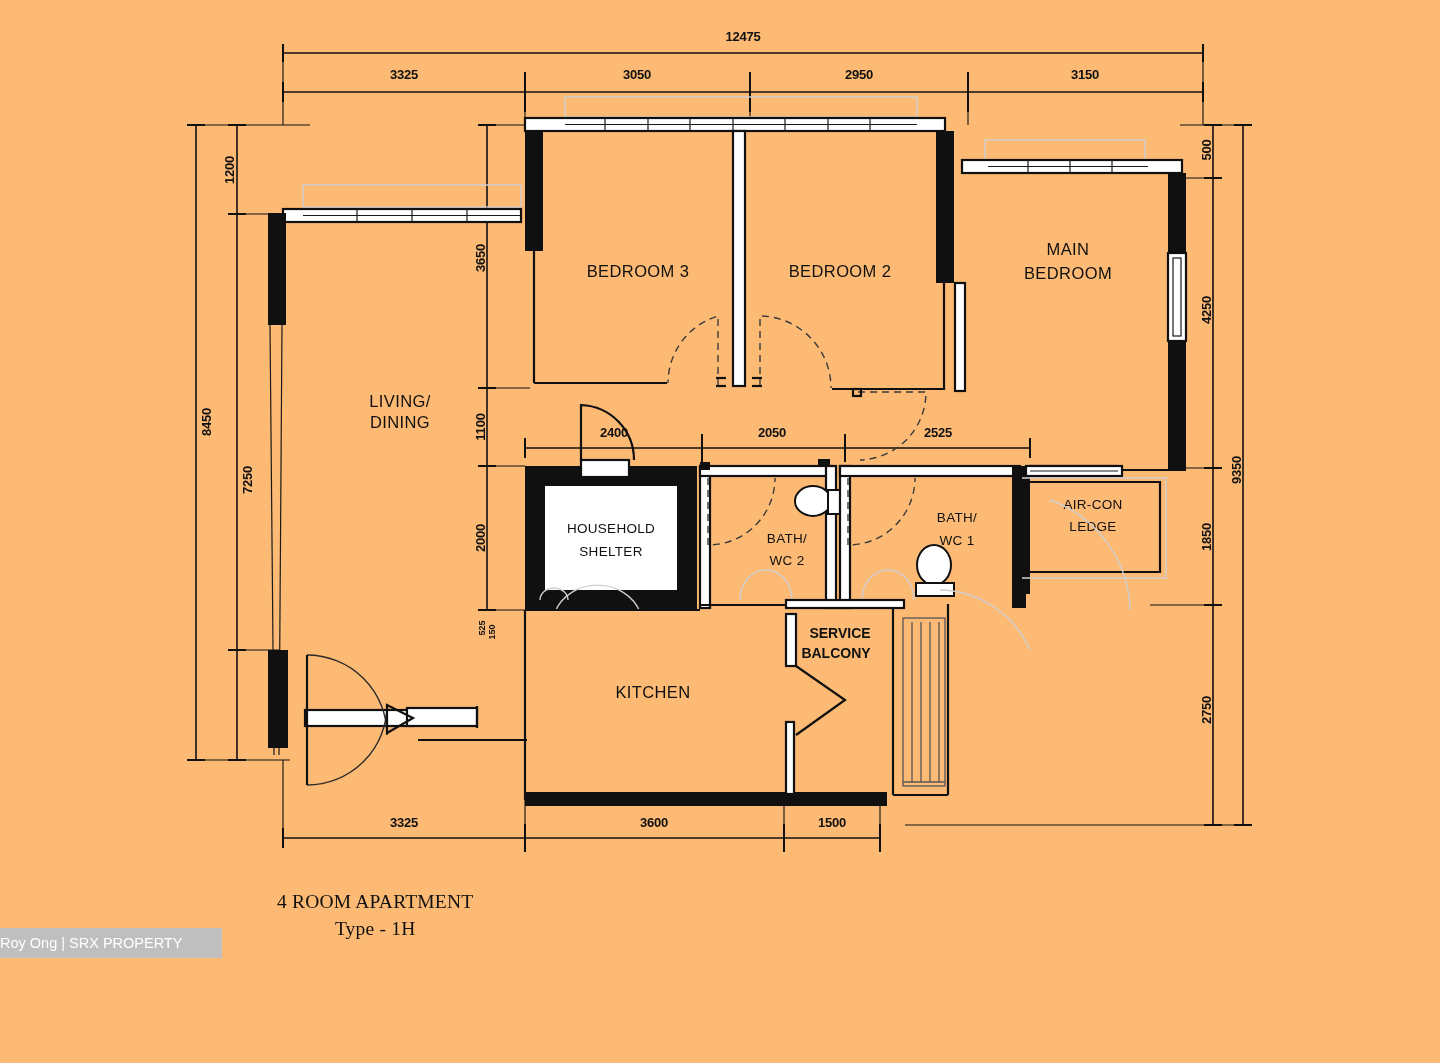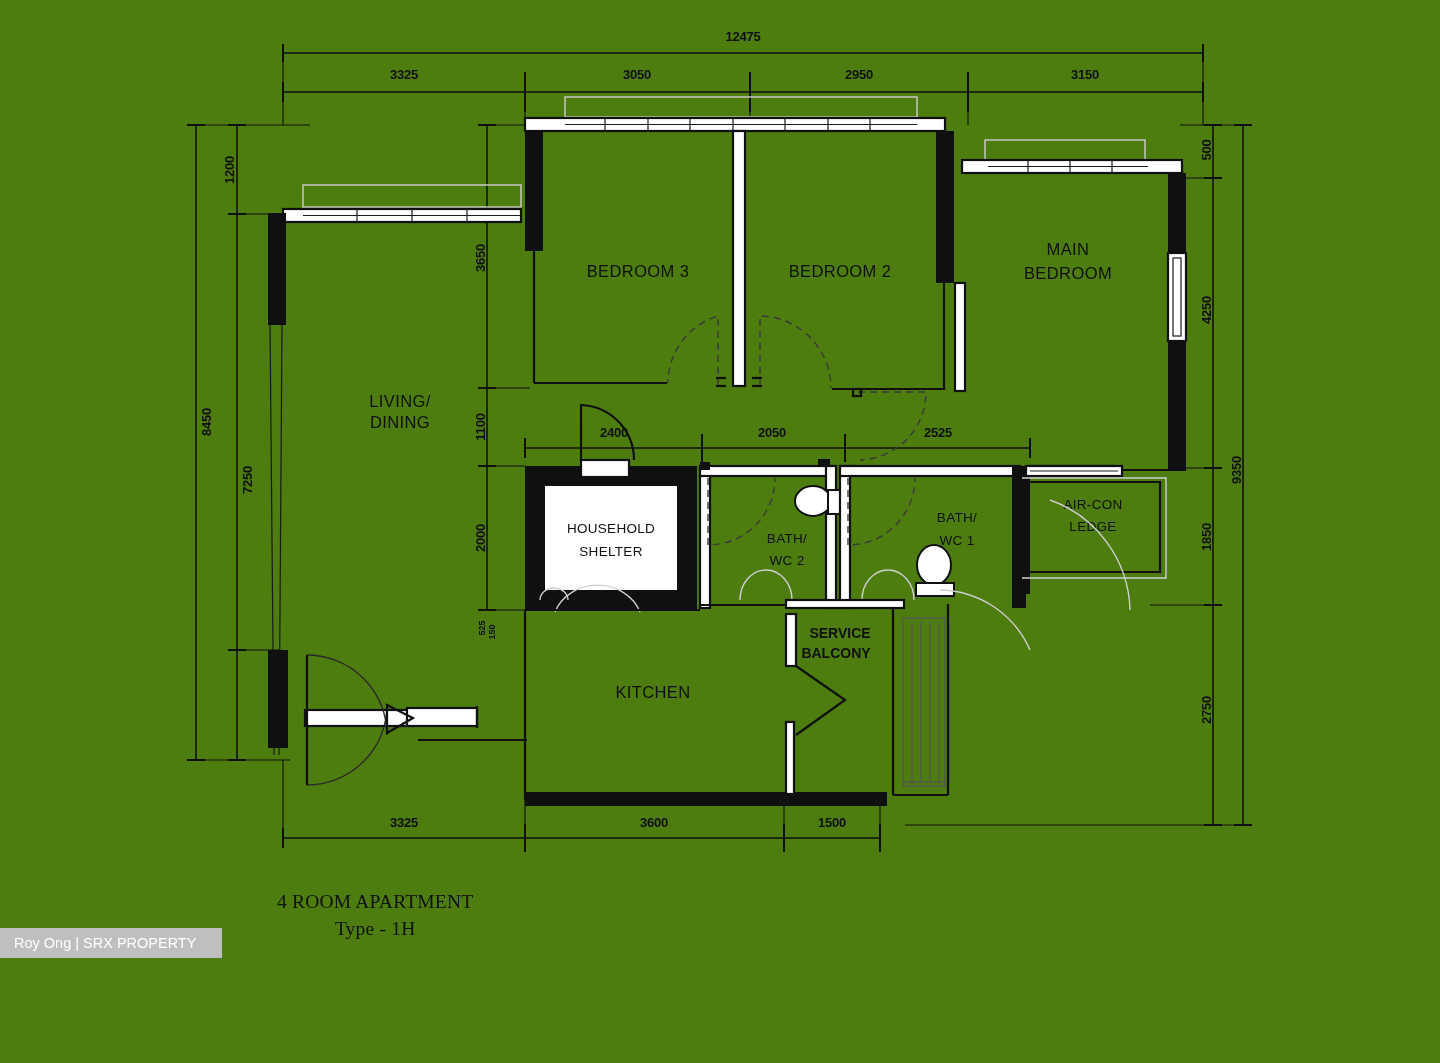--- a/index.html
+++ b/index.html
@@ -6,21 +6,21 @@
   * { box-sizing: border-box; }
   html, body {
     margin: 0; padding: 0;
     background: #ffffff;
     font-family: "Liberation Sans", sans-serif;
   }
   #root {
     position: relative;
     width: 1440px;
     height: 1063px;
-    background: #4d7c0f;
+    background: #fdba74;
     overflow: hidden;
   }
   svg#plan {
     position: absolute;
     left: 0; top: 0;
     width: 1440px;
     height: 1063px;
   }
   
   .wall-solid { fill: #101010; stroke: none; }
@@ -102,21 +102,20 @@
   #watermark {
     position: absolute;
     left: 0px;
     top: 928px;
     width: 222px;
     height: 30px;
     background: #bfbfbf;
     color: #ffffff;
     font-size: 14.5px;
     line-height: 30px;
-    padding-left: 14px;
     white-space: nowrap;
     font-family: "Liberation Sans", sans-serif;
   }
 </style>
 </head>
 <body>
 
 <div id="root">
 
   <svg id="plan" viewBox="0 0 1440 1063">

